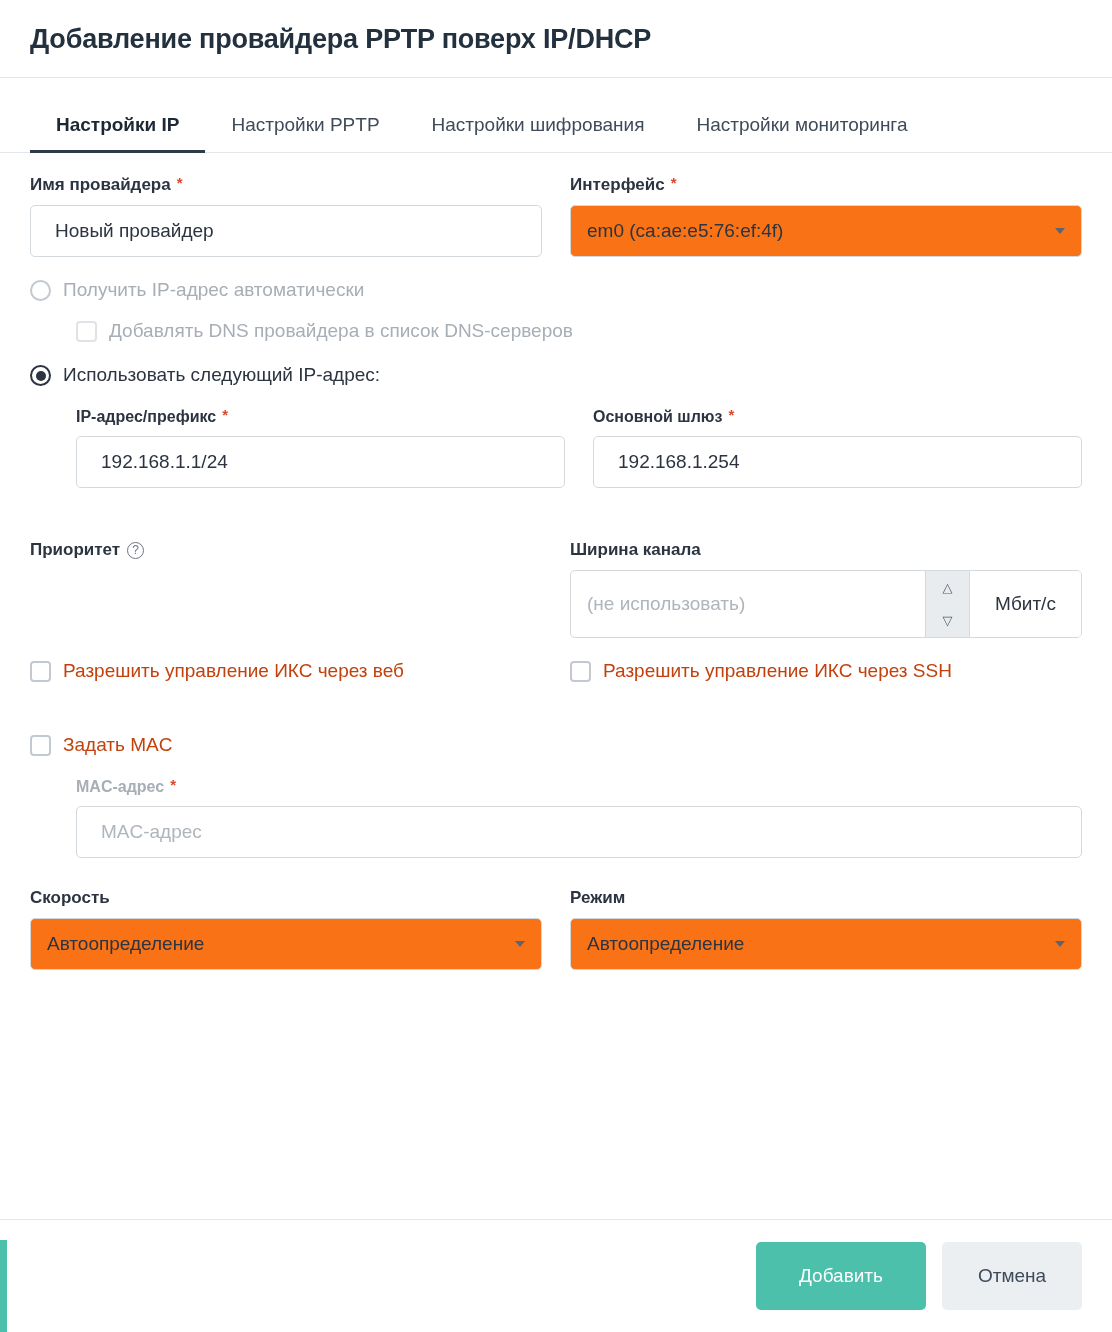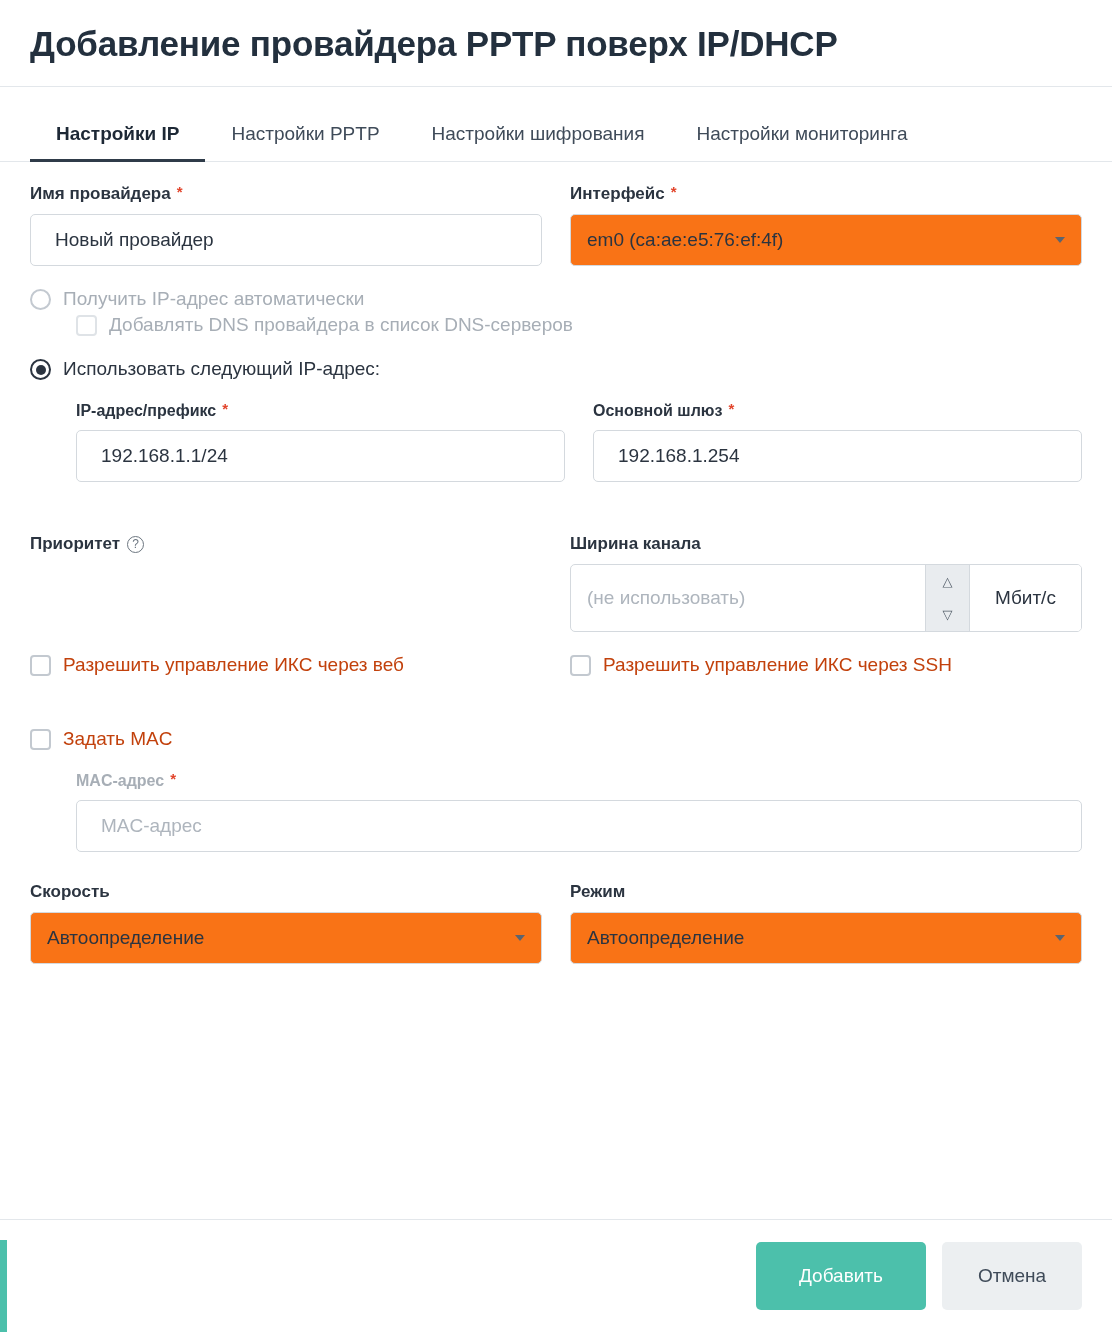--- a/index.html
+++ b/index.html
@@ -18,21 +18,21 @@
     display: flex;
     flex-direction: column;
     background: #fff;
     position: relative;
   }
   .dialog-header {
     padding: 24px 30px 22px 30px;
     border-bottom: 1px solid #e3e7eb;
   }
   .dialog-title {
-    font-size: 35px;
+    font-size: 27px;
     font-weight: bold;
     color: #23303e;
     letter-spacing: -0.2px;
   }
   .tabs {
     display: flex;
     align-items: flex-end;
     padding: 30px 30px 0 30px;
     border-bottom: 1px solid #e3e7eb;
     gap: 0;
@@ -171,21 +171,21 @@
   .checkbox {
     width: 21px; height: 21px;
     border-radius: 4px;
     border: 2px solid #c3c9d0;
     background: #fff;
     flex: 0 0 auto;
   }
   .checkbox.muted { border-color: #dfe3e7; }
   .check-label { font-size: 19px; color: #c2410c; }
   .check-label.muted { color: #a7aeb6; }
-  .indent-1 { margin-left: 46px; margin-top: 4px; align-items: center; }
+  .indent-1 { margin-left: 46px; margin-top: 19px; align-items: center; }
   .indent-2 { margin-left: 46px; }
   .spacer-lg { height: 52px; }
   .spacer-md { height: 30px; }
   .spin-input-wrap {
     display: flex;
     width: 100%;
     height: 68px;
     border: 1px solid #d4d9de;
     border-radius: 5px;
     overflow: hidden;

